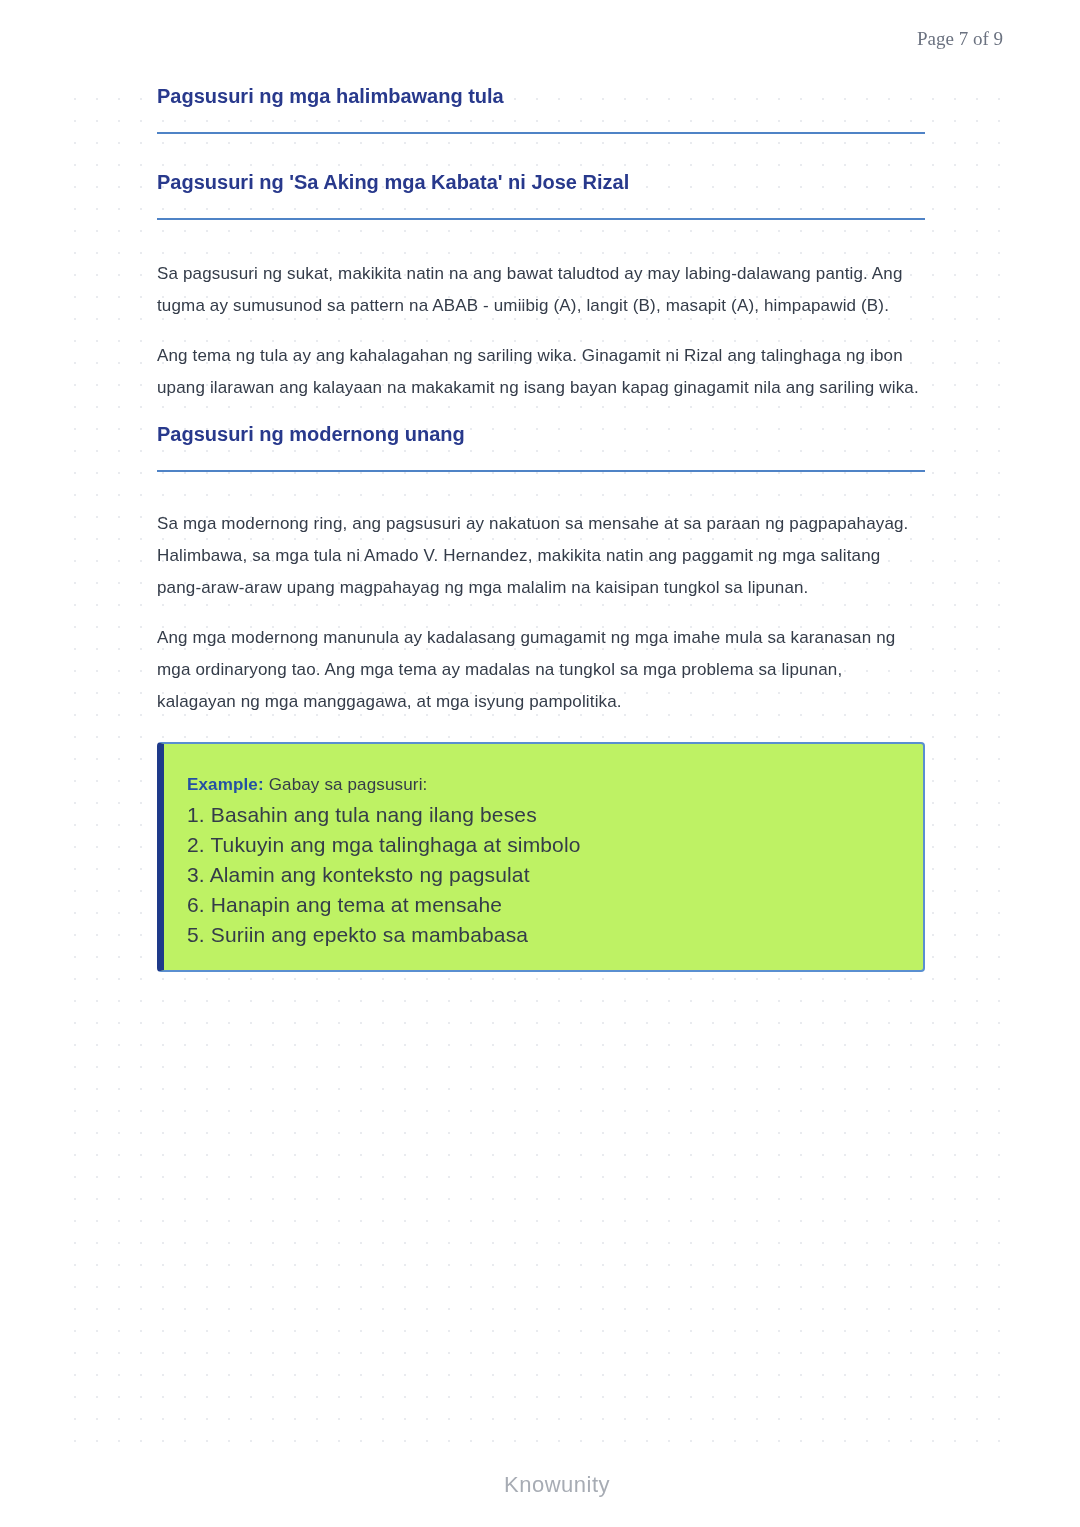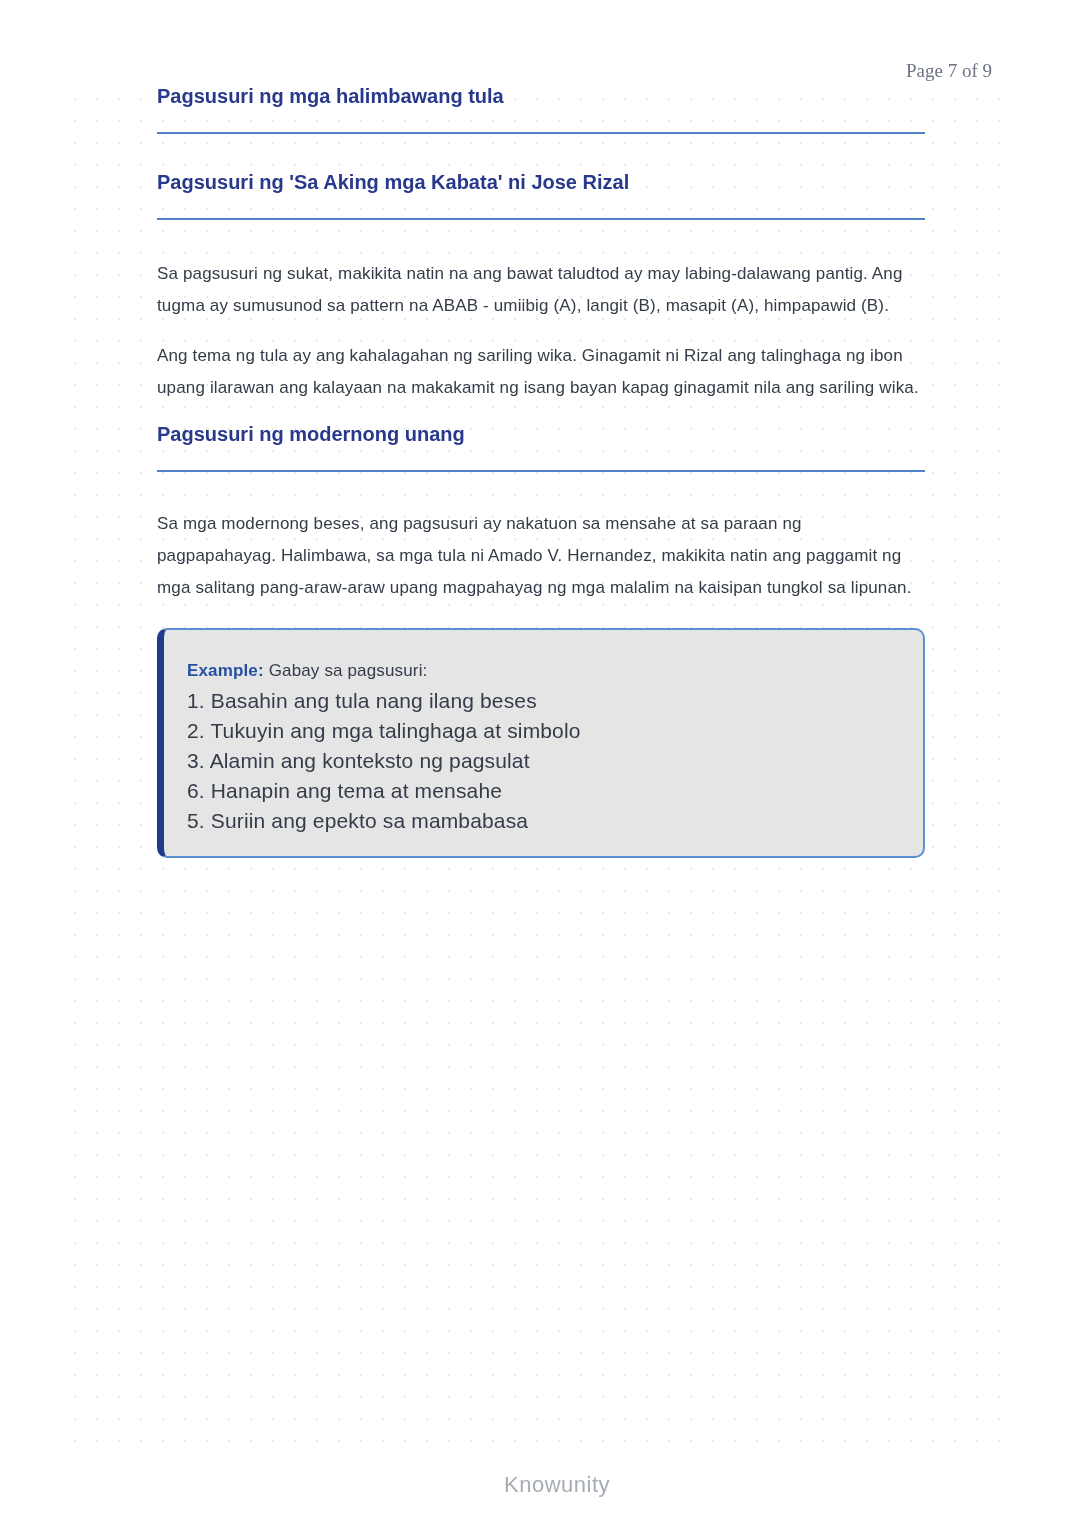--- a/index.html
+++ b/index.html
@@ -17,25 +17,24 @@
     top: 88px;
     width: 950px;
     height: 1360px;
     background-image: radial-gradient(circle, #e9ebef 1.2px, rgba(0,0,0,0) 1.4px);
     background-size: 22px 22px;
     pointer-events: none;
   }
   .page-indicator {
     position: absolute;
     top: 28px;
-    right: 88px;
+    right: 77px;
     font-family: "Liberation Serif", serif;
     font-size: 19px;
     color: #6b7280;
-    margin-top: 32px;
   }
   .content {
     position: absolute;
     left: 157px;
     top: 84px;
     width: 768px;
   }
   .section-heading {
     font-size: 20px;
     line-height: 24px;
@@ -51,22 +50,22 @@
     font-size: 17px;
     line-height: 32px;
     letter-spacing: 0.15px;
     color: #343c49;
     margin: 0 0 18px 0;
   }
   .example-box {
     margin-top: 24px;
     border: 2px solid #5a8fd0;
     border-left: 7px solid #1e3a8a;
-    border-radius: 10px;
-    background: #e5e5e5;
+    border-radius: 4px;
+    background: #bef264;
     padding: 26px 30px 20px 23px;
   }
   .example-line {
     font-size: 17px;
     line-height: 30px;
     letter-spacing: 0.15px;
     color: #343c49;
   }
   .example-label {
     font-weight: bold;
@@ -102,22 +101,23 @@
 
   <div class="section-heading sub2">Pagsusuri ng 'Sa Aking mga Kabata' ni Jose Rizal</div>
 
 
   <p class="para">Sa pagsusuri ng sukat, makikita natin na ang bawat taludtod ay may labing-dalawang pantig. Ang tugma ay sumusunod sa pattern na ABAB - umiibig (A), langit (B), masapit (A), himpapawid (B).</p>
 
   <p class="para">Ang tema ng tula ay ang kahalagahan ng sariling wika. Ginagamit ni Rizal ang talinghaga ng ibon upang ilarawan ang kalayaan na makakamit ng isang bayan kapag ginagamit nila ang sariling wika.</p>
 
   <div class="section-heading mid">Pagsusuri ng modernong unang</div>
 
-  <p class="para">Sa mga modernong beses, ang pagsusuri ay nakatuon sa mensahe at sa paraan ng pagpapahayag. Halimbawa, sa mga tula ni Amado V. Hernandez, makikita natin ang paggamit ng mga salitang pang-araw-araw upang magpahayag ng mga malalim na kaisipan tungkol sa lipunan.</p>
+  <p class="para">Sa mga modernong ring, ang pagsusuri ay nakatuon sa mensahe at sa paraan ng pagpapahayag. Halimbawa, sa mga tula ni Amado V. Hernandez, makikita natin ang paggamit ng mga salitang pang-araw-araw upang magpahayag ng mga malalim na kaisipan tungkol sa lipunan.</p>
 
+  <p class="para">Ang mga modernong manunula ay kadalasang gumagamit ng mga imahe mula sa karanasan ng mga ordinaryong tao. Ang mga tema ay madalas na tungkol sa mga problema sa lipunan, kalagayan ng mga manggagawa, at mga isyung pampolitika.</p>
 
   <div class="example-box">
     <div class="example-line">
       <span class="example-label">Example:</span>
       <span>Gabay sa pagsusuri:</span>
     </div>
     <div class="example-item">1. Basahin ang tula nang ilang beses</div>
     <div class="example-item">2. Tukuyin ang mga talinghaga at simbolo</div>
     <div class="example-item">3. Alamin ang konteksto ng pagsulat</div>
     <div class="example-item">6. Hanapin ang tema at mensahe</div>

